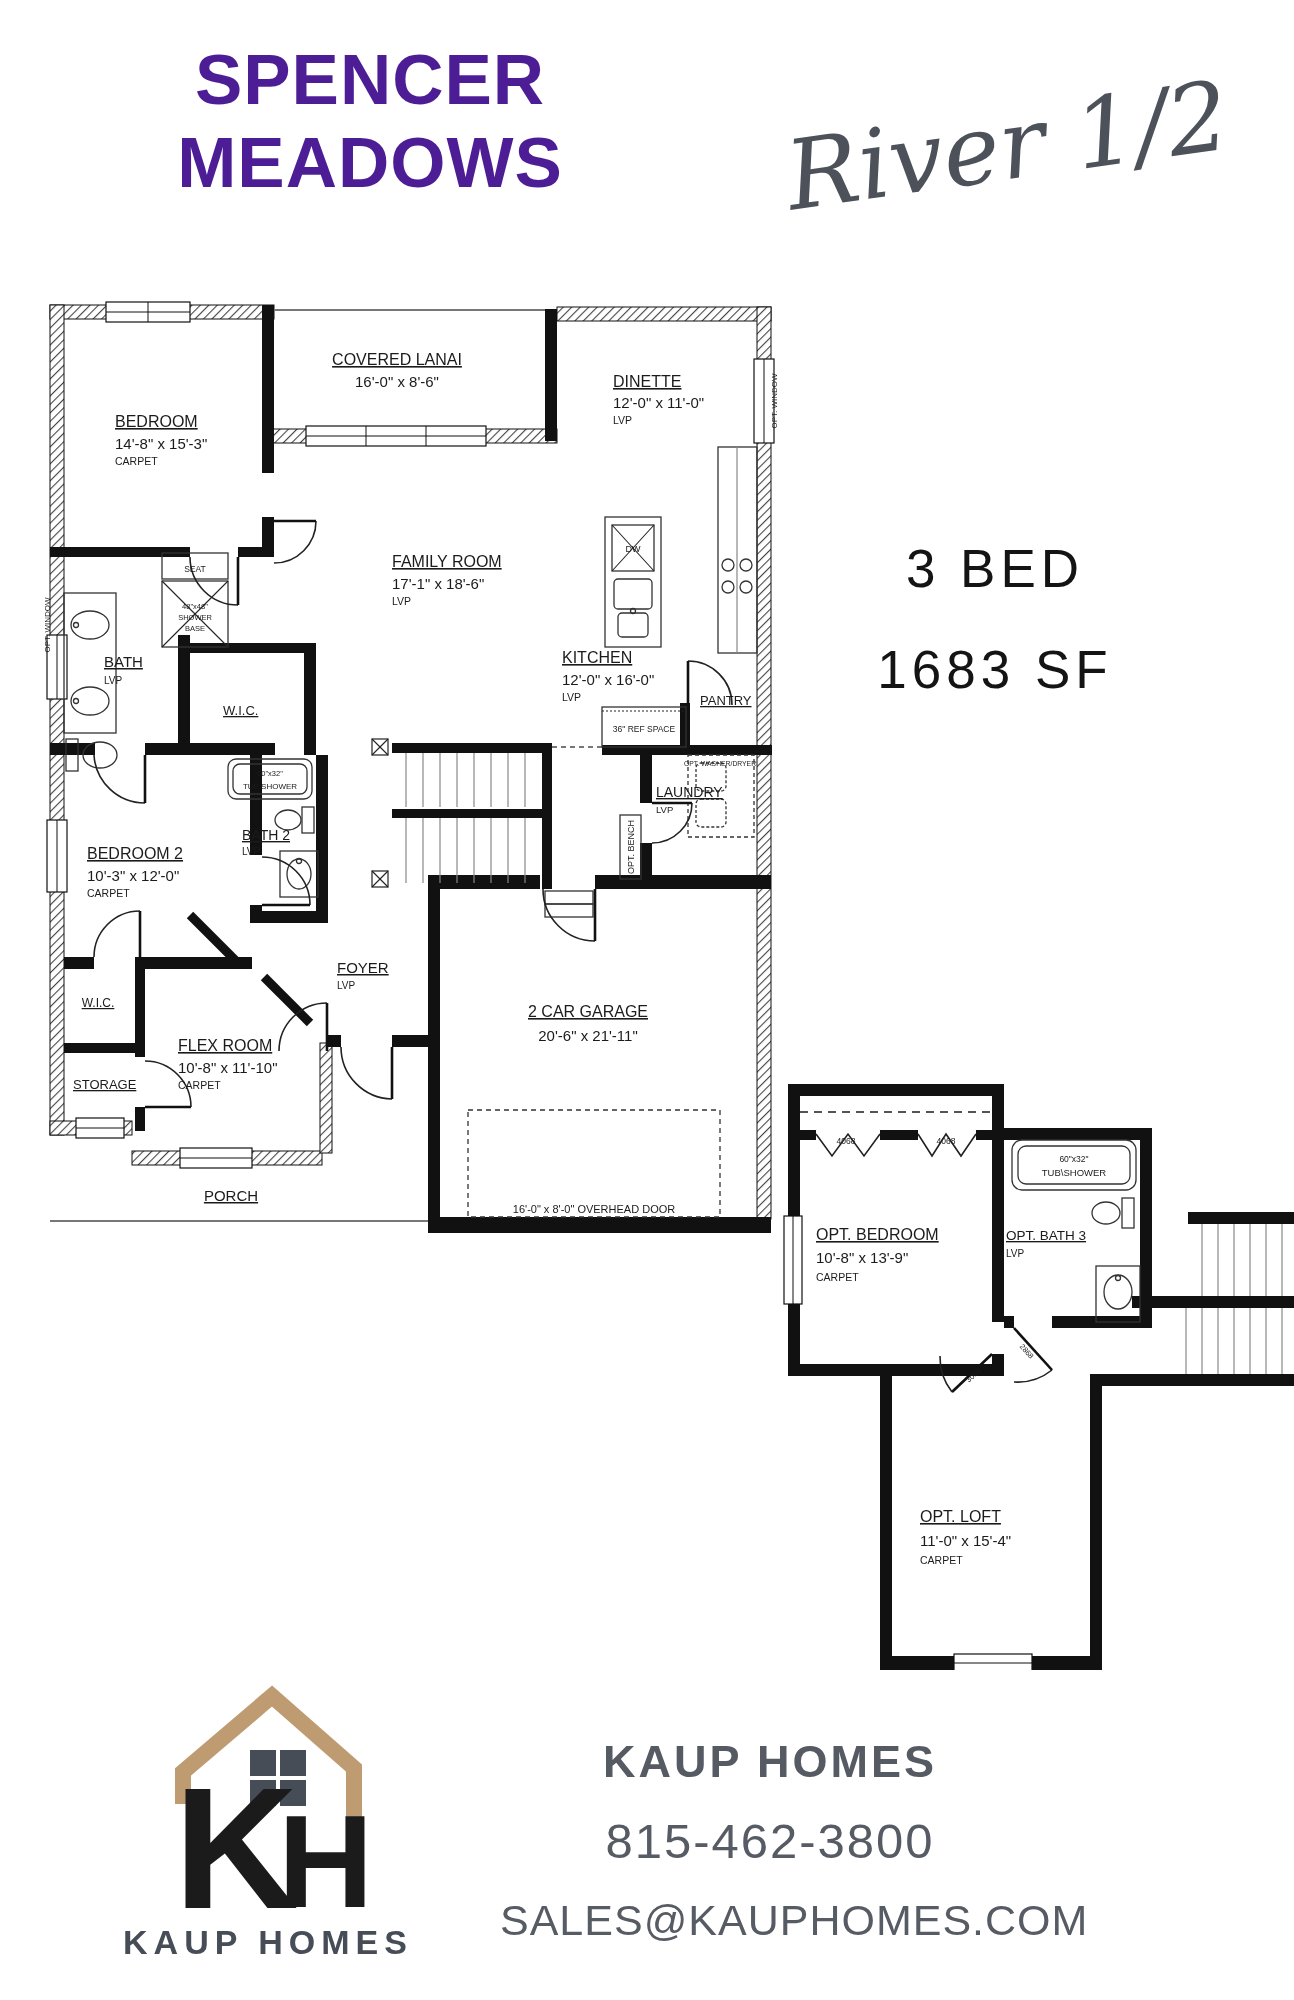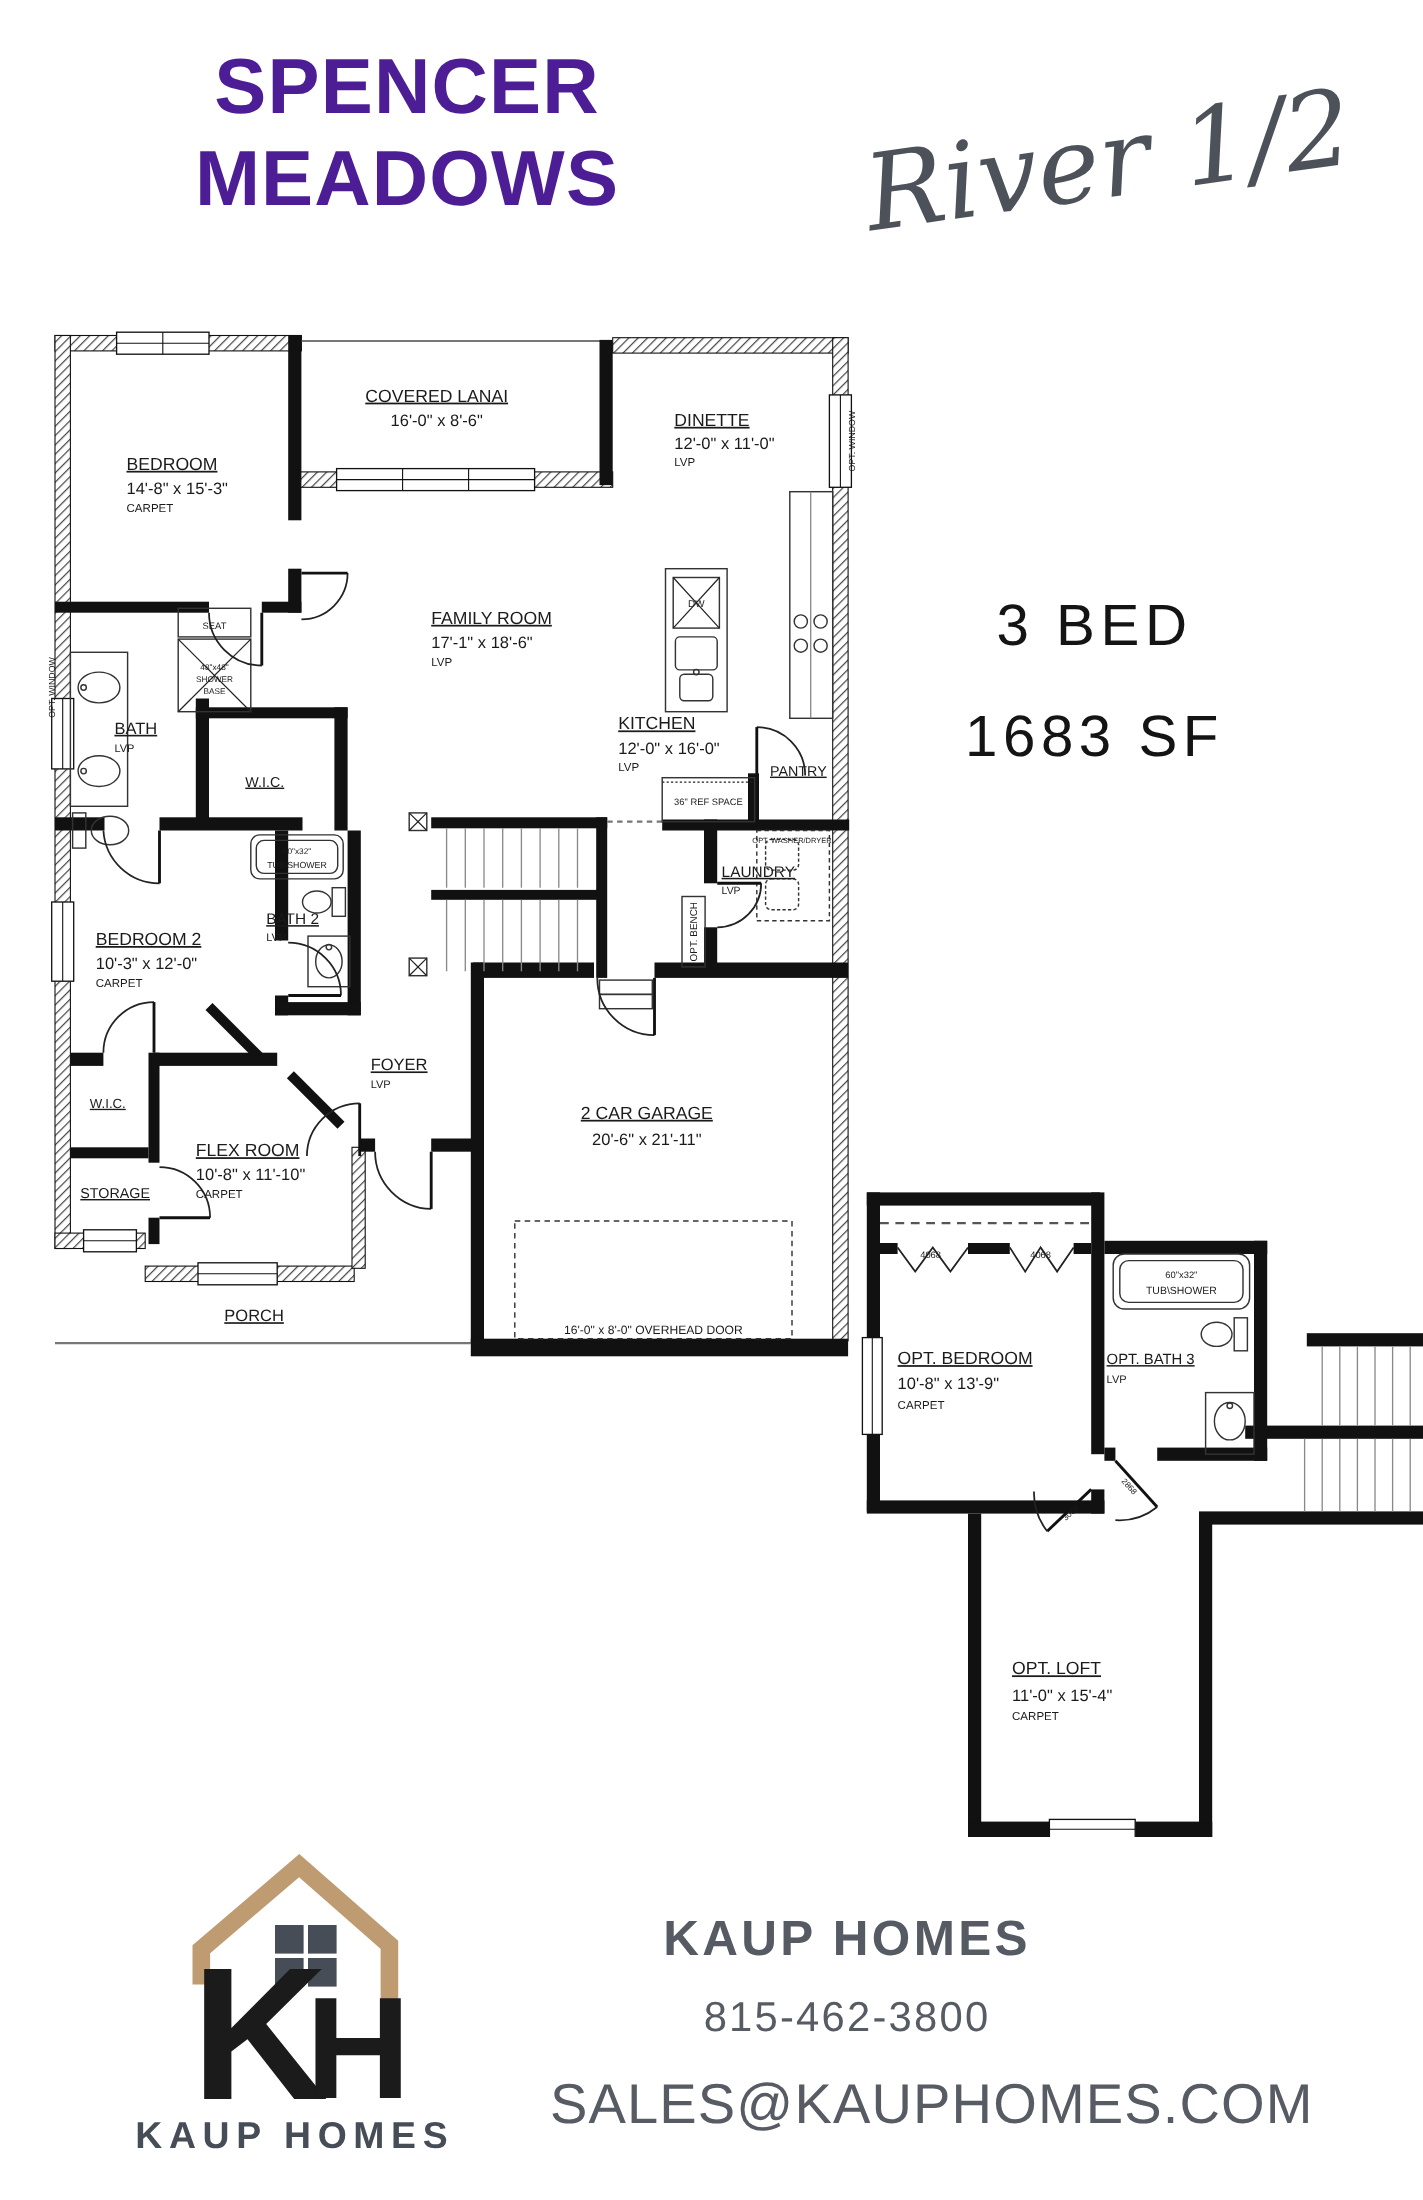--- a/index.html
+++ b/index.html
@@ -25,22 +25,22 @@
   .winr{fill:#fff;stroke:#111;stroke-width:1.2;}
   .winl{stroke:#111;stroke-width:1;}
   .gray{stroke:#777;stroke-width:2;}
   .xl{stroke:#222;stroke-width:1.1;}
   .u{text-decoration:underline;}
   
   .logo-text{left:88px;top:1923px;width:360px;text-align:center;font-weight:bold;
              font-size:34px;letter-spacing:6px;color:#474d57;}
   .contact{left:500px;top:1736px;width:540px;text-align:center;color:#555a63;}
   .contact .c1{font-size:45px;font-weight:bold;letter-spacing:3px;}
-  .contact .c2{font-size:38px;font-weight:normal;letter-spacing:2px;margin-top:25px;color:#565b64;}
-  .contact .c3{font-size:51px;font-weight:normal;letter-spacing:1px;margin-top:27px;color:#565b64;}
+  .contact .c2{font-size:49px;font-weight:normal;letter-spacing:2px;margin-top:25px;color:#565b64;}
+  .contact .c3{font-size:43px;font-weight:normal;letter-spacing:1px;margin-top:27px;color:#565b64;}
 </style>
 </head>
 <body>
 
 <div class="page">
 
   <div class="abs title">
     <div>SPENCER</div>
     <div>MEADOWS</div>
   </div>

